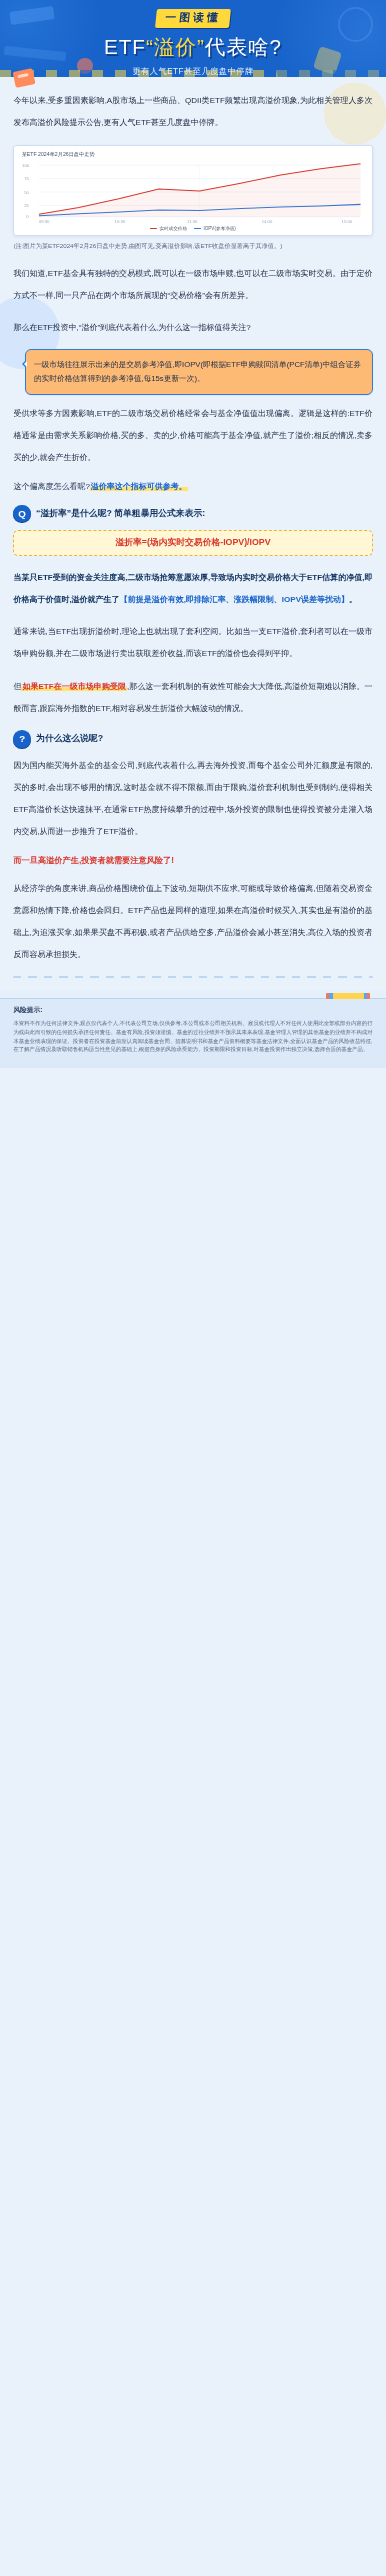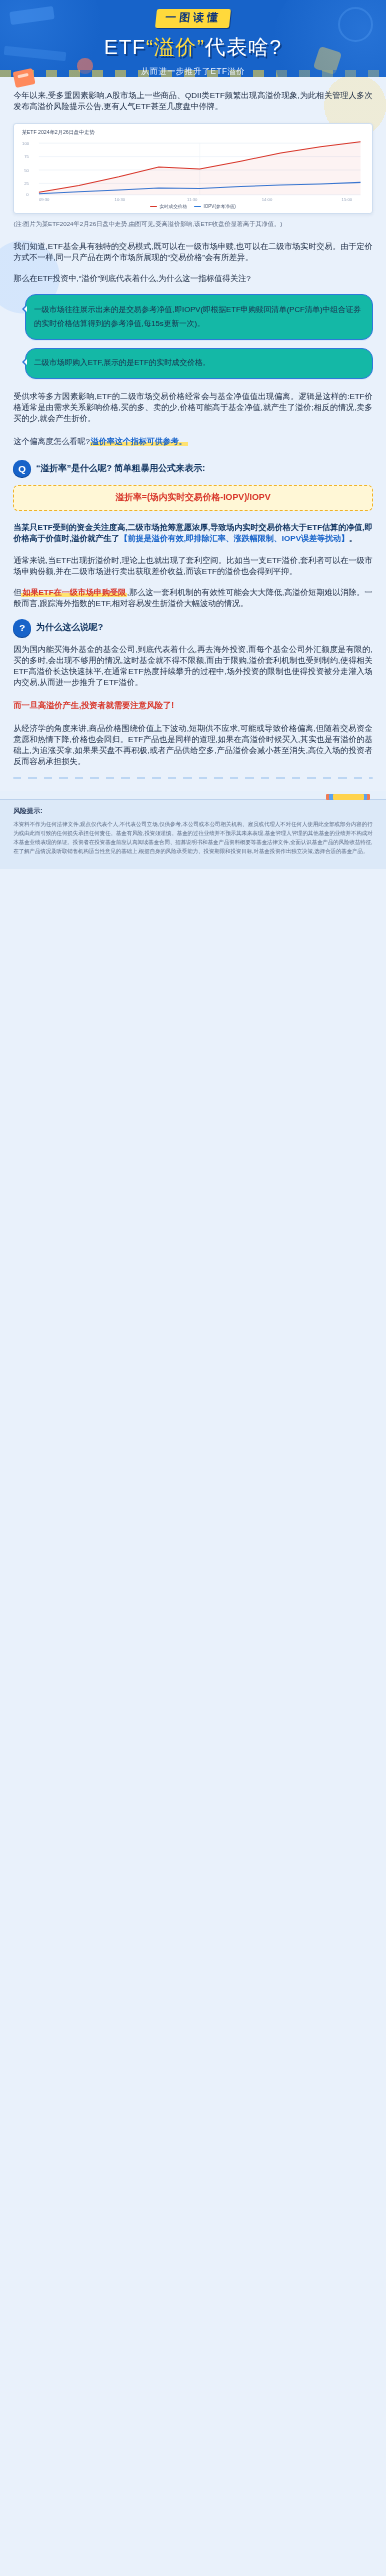--- a/index.html
+++ b/index.html
@@ -89,21 +89,21 @@
   .content::before{
     content:"";position:absolute;left:0;top:0;width:100%;height:100%;
     background:
       radial-gradient(circle at 92% 4%, rgba(255,216,90,.22) 0 31px, rgba(255,216,90,0) 31px),
       radial-gradient(circle at 6% 28%, rgba(120,180,255,.18) 0 36px, rgba(120,180,255,0) 37px);
     pointer-events:none;
   }
   p.para{
     position:relative;z-index:2;
     font-size:8px;
-    line-height:11px;
+    line-height:22px;
     margin:0 0 10.3px;
     text-align:justify;
     color:#17263f;
   }
   .chart-card{
     position:relative;z-index:2;
     background:#ffffff;
     border:0.5px solid #cfdef0;
     border-radius:3.1px;
     padding:5.2px 5.2px 4.1px;
@@ -120,22 +120,22 @@
   }
   .chart-legend i{display:inline-block;width:7.2px;height:1.5px;margin-right:2.1px;vertical-align:middle;border-radius:1px;}
   .note{
     position:relative;z-index:2;
     font-size:6.2px;color:#5d6b84;line-height:10.3px;margin:0 0 11.3px;
   }
   
   .bubble{
     position:relative;z-index:2;
     border:1px solid #2f7ada;
-    background:#14b8a6;
-    border-radius:11px;
+    background:#fdba74;
+    border-radius:6px;
     padding:7.2px 8.2px;
     font-size:7.7px;
     line-height:14.4px;
     margin:0 0 8.2px 11.3px;
     box-shadow:0 1px 0 #d8e6f8;
   }
   .bubble::before{
     content:"";position:absolute;left:-6.7px;top:10.3px;
     width:0;height:0;border:3.6px solid transparent;border-right-color:#2f7ada;
   }
@@ -236,21 +236,21 @@
     <div class="hdr-deco d1"></div>
     <div class="hdr-deco d2"></div>
     <div class="hdr-deco d3"></div>
     <div class="hdr-deco d4"></div>
     <div class="hdr-deco d5"></div>
     <div class="title-wrap">
       <div class="kicker">一图读懂</div>
       <div class="maintitle">
         <span>ETF</span><span class="hl">“溢价”</span><span>代表啥?</span>
       </div>
-      <div class="subtitle">从而进一步推升了ETF溢价</div>
+      <div class="subtitle">更有人气ETF甚至几度盘中停牌</div>
     </div>
     <div class="hdr-band"></div>
   </div>
 
   <div class="content">
 
     <div class="clip-top"></div>
 
     <p class="para">今年以来,受多重因素影响,A股市场上一些商品、QDII类ETF频繁出现高溢价现象,为此相关管理人多次发布高溢价风险提示公告,更有人气ETF甚至几度盘中停牌。</p>
 
@@ -287,21 +287,20 @@
         <span><i style="background:#2f7ada"></i><span>IOPV(参考净值)</span></span>
       </div>
     </div>
 
     <p class="note">(注:图片为某ETF2024年2月26日盘中走势,由图可见,受高溢价影响,该ETF收盘价显著高于其净值。)</p>
 
     <p class="para">我们知道,ETF基金具有独特的交易模式,既可以在一级市场申赎,也可以在二级市场实时交易。由于定价方式不一样,同一只产品在两个市场所展现的“交易价格”会有所差异。</p>
     <p class="para">那么在ETF投资中,“溢价”到底代表着什么,为什么这一指标值得关注?</p>
 
     <div class="bubble">一级市场往往展示出来的是交易参考净值,即IOPV(即根据ETF申购赎回清单(PCF清单)中组合证券的实时价格估算得到的参考净值,每15s更新一次)。</div>
-    <div class="bubble mb-lg">二级市场即购入ETF,展示的是ETF的实时成交价格。</div>
 
     <p class="para">受供求等多方因素影响,ETF的二级市场交易价格经常会与基金净值值出现偏离。逻辑是这样的:ETF价格通常是由需求关系影响价格,买的多、卖的少,价格可能高于基金净值,就产生了溢价;相反的情况,卖多买的少,就会产生折价。</p>
 
     <p class="accent-line">
       <span>这个偏离度怎么看呢?</span><span class="blue-b ul-y">溢价率这个指标可供参考。</span>
     </p>
 
     <div class="sec-head">
       <div class="q-badge">Q</div>
       <div class="t">“溢折率”是什么呢? 简单粗暴用公式来表示:</div>

